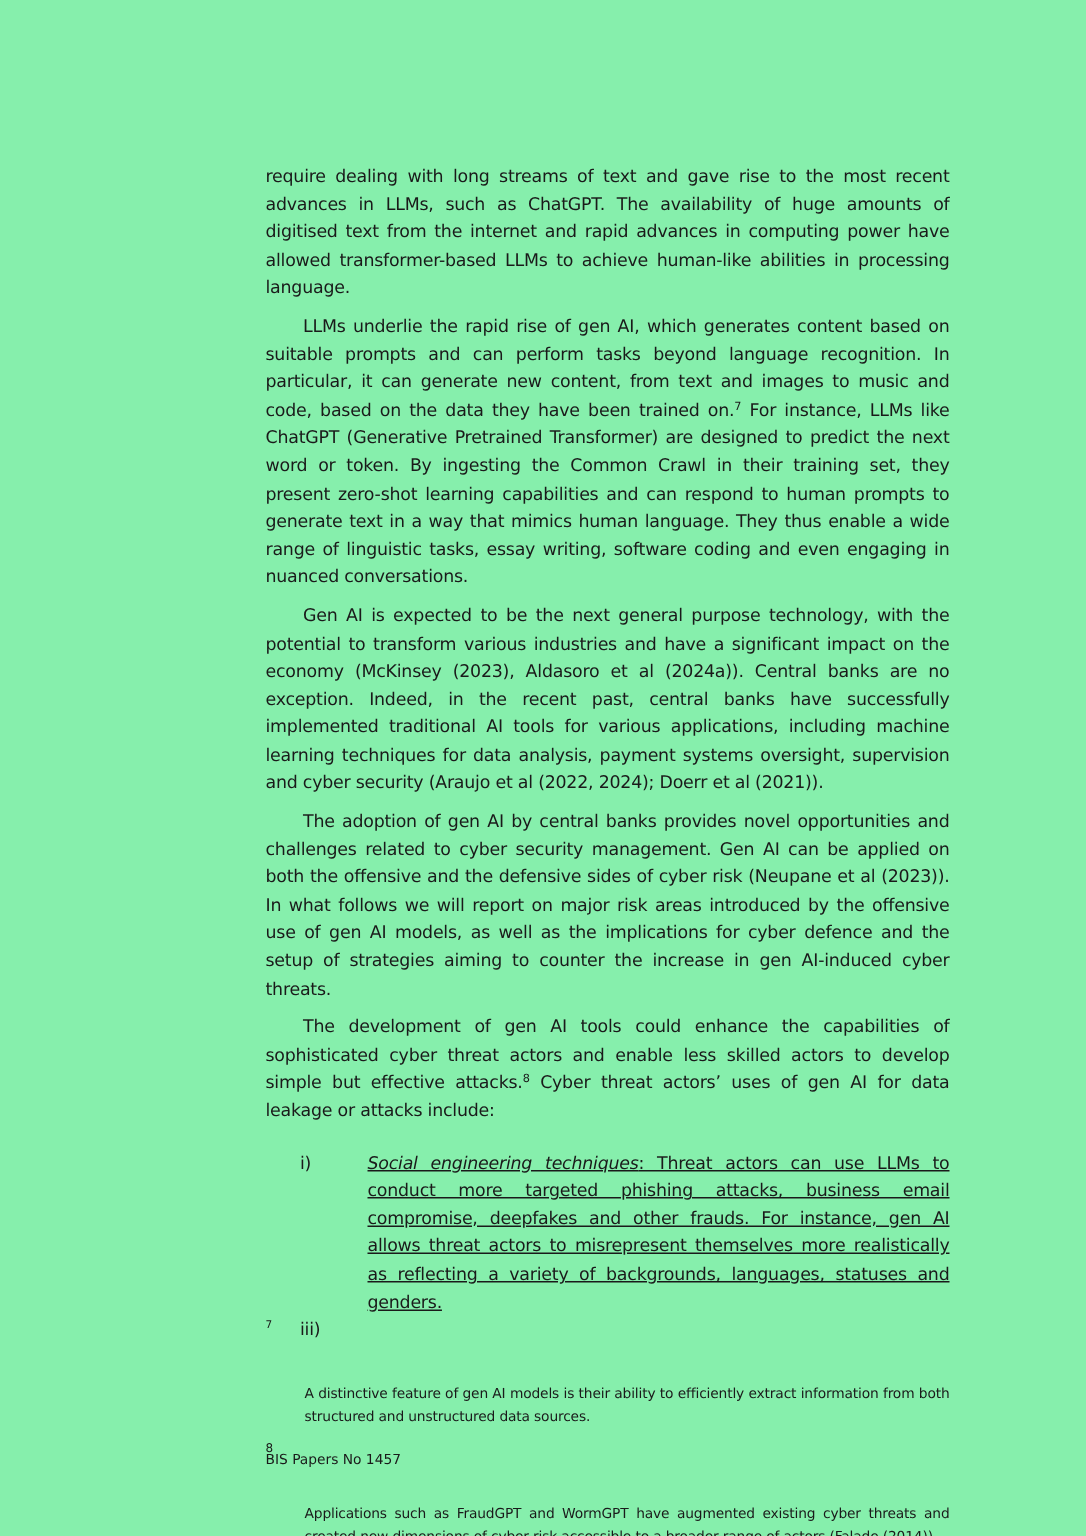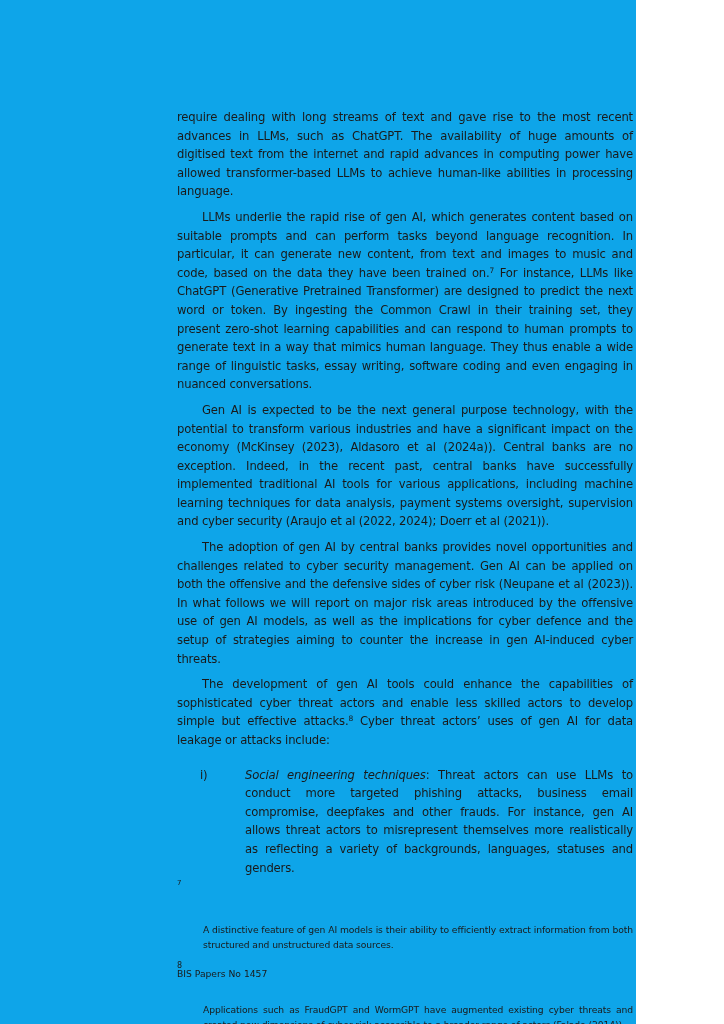--- a/index.html
+++ b/index.html
@@ -1,31 +1,31 @@
 <!DOCTYPE html>
 <html><head>
 <meta charset="utf-8">
 <style>
   html, body { margin: 0; padding: 0; background: #ffffff; }
   body { width: 724px; height: 1024px; position: relative; overflow: hidden; }
   .page {
-    position: absolute; left: 0; top: 0; width: 592px; height: 1024px; background: #0ea5e9;
-    font-family: "DejaVu Sans", "Liberation Sans", sans-serif; color: #1a1a1a; padding-left: 44px;
+    position: absolute; left: 0; top: 0; width: 724px; height: 1024px; background: #86efac;
+    font-family: "DejaVu Sans", "Liberation Sans", sans-serif; color: #1a1a1a;
   }
   .body-text {
     position: absolute; left: 177px; top: 108px; width: 456px;
     font-size: 11.6px; line-height: 18.6px; text-align: justify; letter-spacing: -0.15px;
   }
   .body-text p { margin: 0 0 7px 0; }
   .body-text p.indent { text-indent: 25px; }
   sup { font-size: 7.5px; line-height: 0; vertical-align: 4px; }
   .list { margin: 4px 0 0 0; padding: 0; list-style: none; }
   .list li { display: flex; margin: 0; }
   .list .label { width: 45px; flex: 0 0 45px; padding-left: 23px; }
-  .list .item-text { flex: 1; text-align: justify; }
+  .list .item-text { flex: 1; text-align: justify; text-decoration: underline; }
   .list em { font-style: italic; }
   .footnotes {
     position: absolute; left: 177px; top: 879px; width: 456px;
     font-size: 9.2px; line-height: 14.5px; color: #1a1a1a; letter-spacing: -0.1px;
   }
   .fn { display: flex; margin-bottom: 7px; }
   .fn .num { flex: 0 0 26px; font-size: 8px; }
   .fn .num.sup { position: relative; top: -3px; font-size: 7px; }
   .fn .fn-text { flex: 1; text-align: justify; margin-top: 44px; }
   .footer {
@@ -50,20 +50,21 @@
     <p class="indent" style="margin-bottom:16px;"><span>The development of gen AI tools could enhance the capabilities of sophisticated cyber threat actors and enable less skilled actors to develop simple but effective attacks.</span><sup>8</sup><span> Cyber threat actors’ uses of gen AI for data leakage or attacks include:</span></p>
 
     <ul class="list">
       <li>
         <span class="label">i)</span>
         <span class="item-text"><em>Social engineering techniques</em><span>: Threat actors can use LLMs to conduct more targeted phishing attacks, business email compromise, deepfakes and other frauds. For instance, gen AI allows threat actors to misrepresent themselves more realistically as reflecting a variety of backgrounds, languages, statuses and genders.</span></span>
       </li>
       <li>
       </li>
       <li>
+        <span class="label">iii)</span>
       </li>
     </ul>
   </div>
 
   <div class="footnotes">
     <div class="fn">
       <span class="num sup">7</span>
       <span class="fn-text">A distinctive feature of gen AI models is their ability to efficiently extract information from both structured and unstructured data sources.</span>
     </div>
     <div class="fn">

